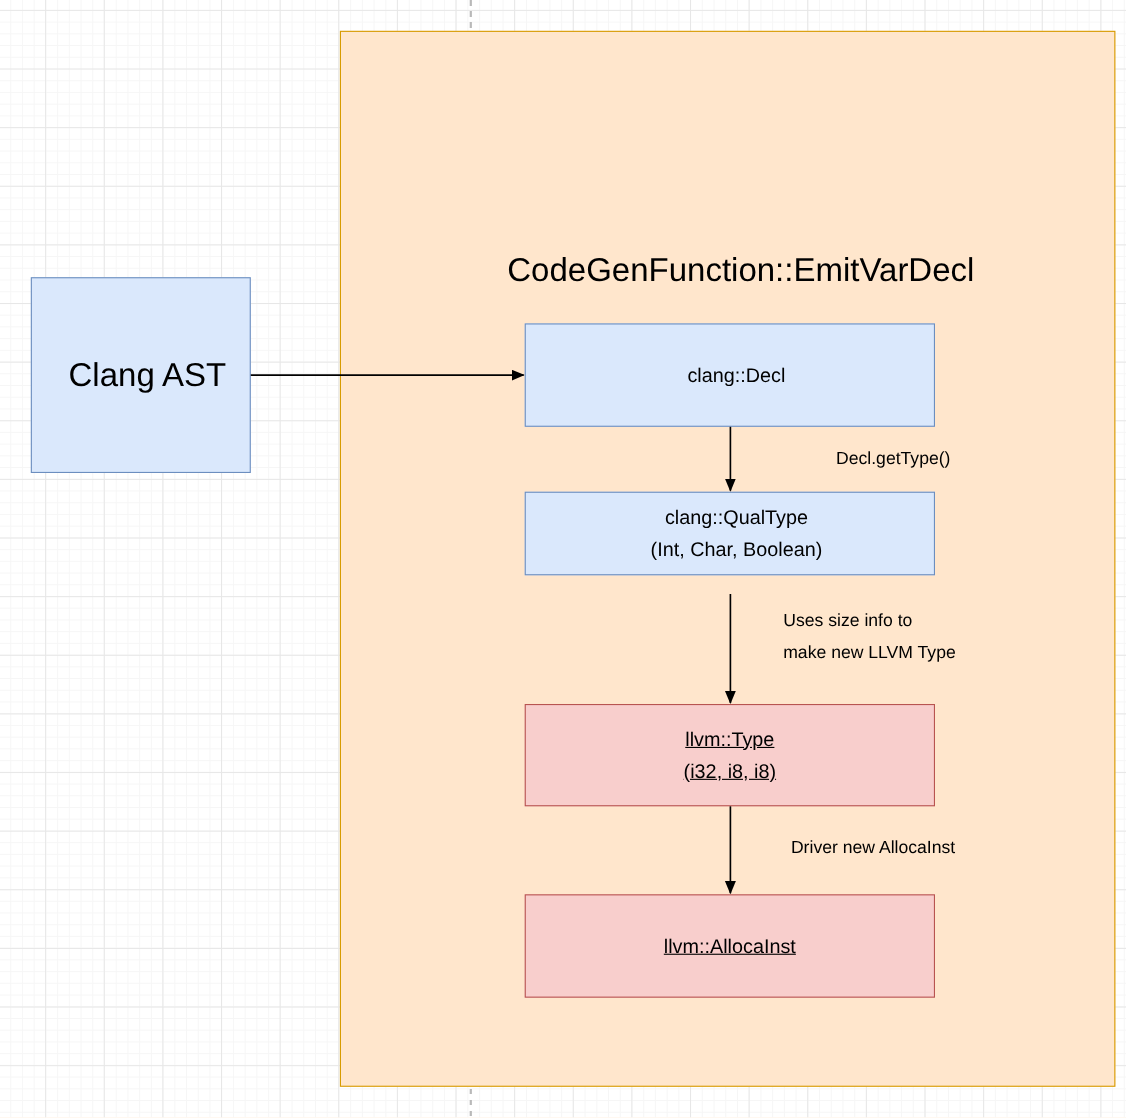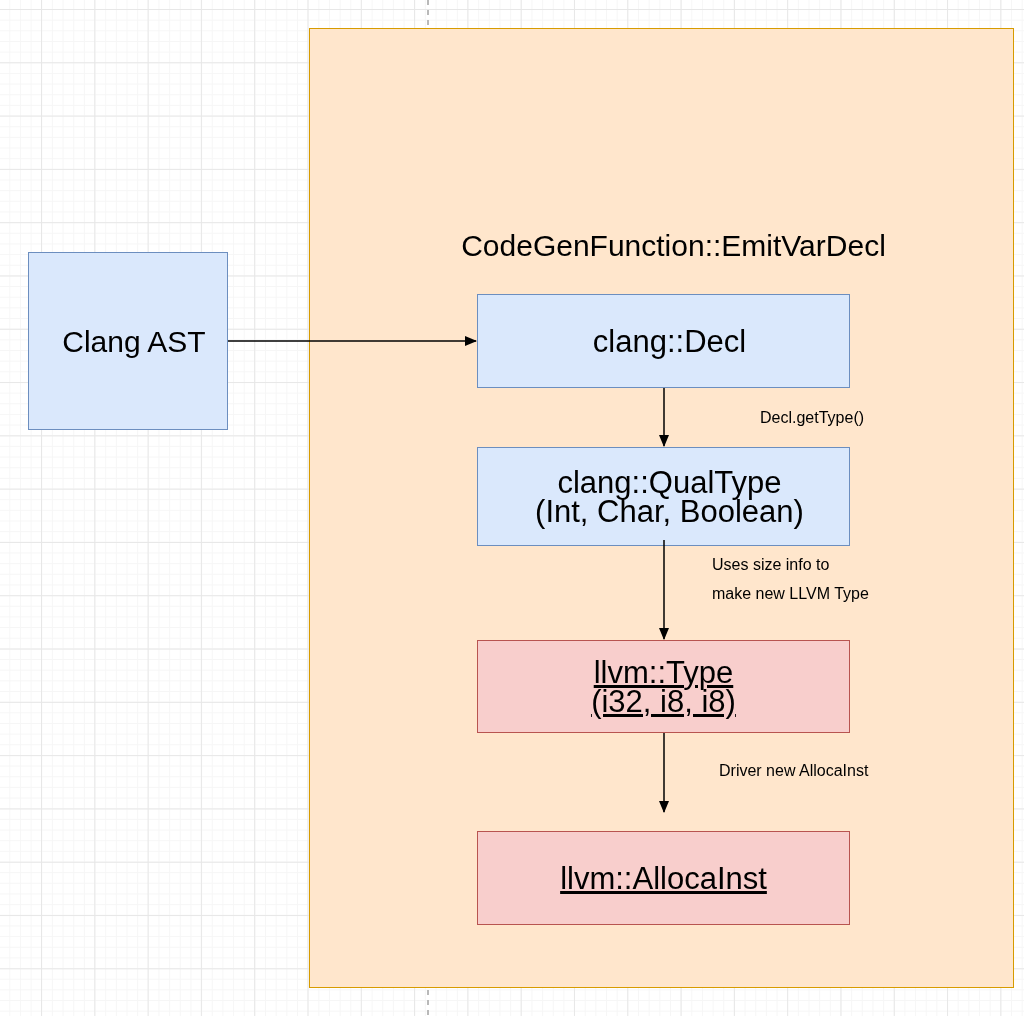--- a/index.html
+++ b/index.html
@@ -51,31 +51,31 @@
     font-size: 30px; line-height: 36px; padding-left: 24px;
   }
 
   
   .node {
     position: absolute;
     display: flex; align-items: center; justify-content: center;
     text-align: center;
     box-sizing: border-box;
     border: 1px solid;
-    font-size: 31px; line-height: 29px;
+    font-size: 18px; line-height: 29px;
     white-space: pre-line;
   }
   .node-blue { background: #dae8fc; border-color: #6c8ebf; padding-left: 12px; }
   .node-pink { background: #f8cecc; border-color: #b85450; text-decoration: underline; }
 
   #node-clang-ast        { left: 28px;  top: 252px; width: 200px; height: 178px; font-size: 30px; }
   #node-clang-decl       { left: 477px; top: 294px; width: 373px; height: 94px; }
-  #node-clang-qualtype   { left: 477px; top: 447px; width: 373px; height: 99px; }
+  #node-clang-qualtype   { left: 477px; top: 447px; width: 373px; height: 76px; }
   #node-llvm-type        { left: 477px; top: 640px; width: 373px; height: 93px; }
-  #node-llvm-allocainst  { left: 477px; top: 813px; width: 373px; height: 94px; margin-top: 18px; }
+  #node-llvm-allocainst  { left: 477px; top: 813px; width: 373px; height: 94px; }
 
   
   .edge-label {
     position: absolute;
     font-size: 16px; line-height: 29px;
     white-space: pre-line;
   }
   #label-gettype  { left: 760px; top: 403px; }
   #label-usesize  { left: 712px; top: 550px; }
   #label-creates  { left: 719px; top: 756px; }

